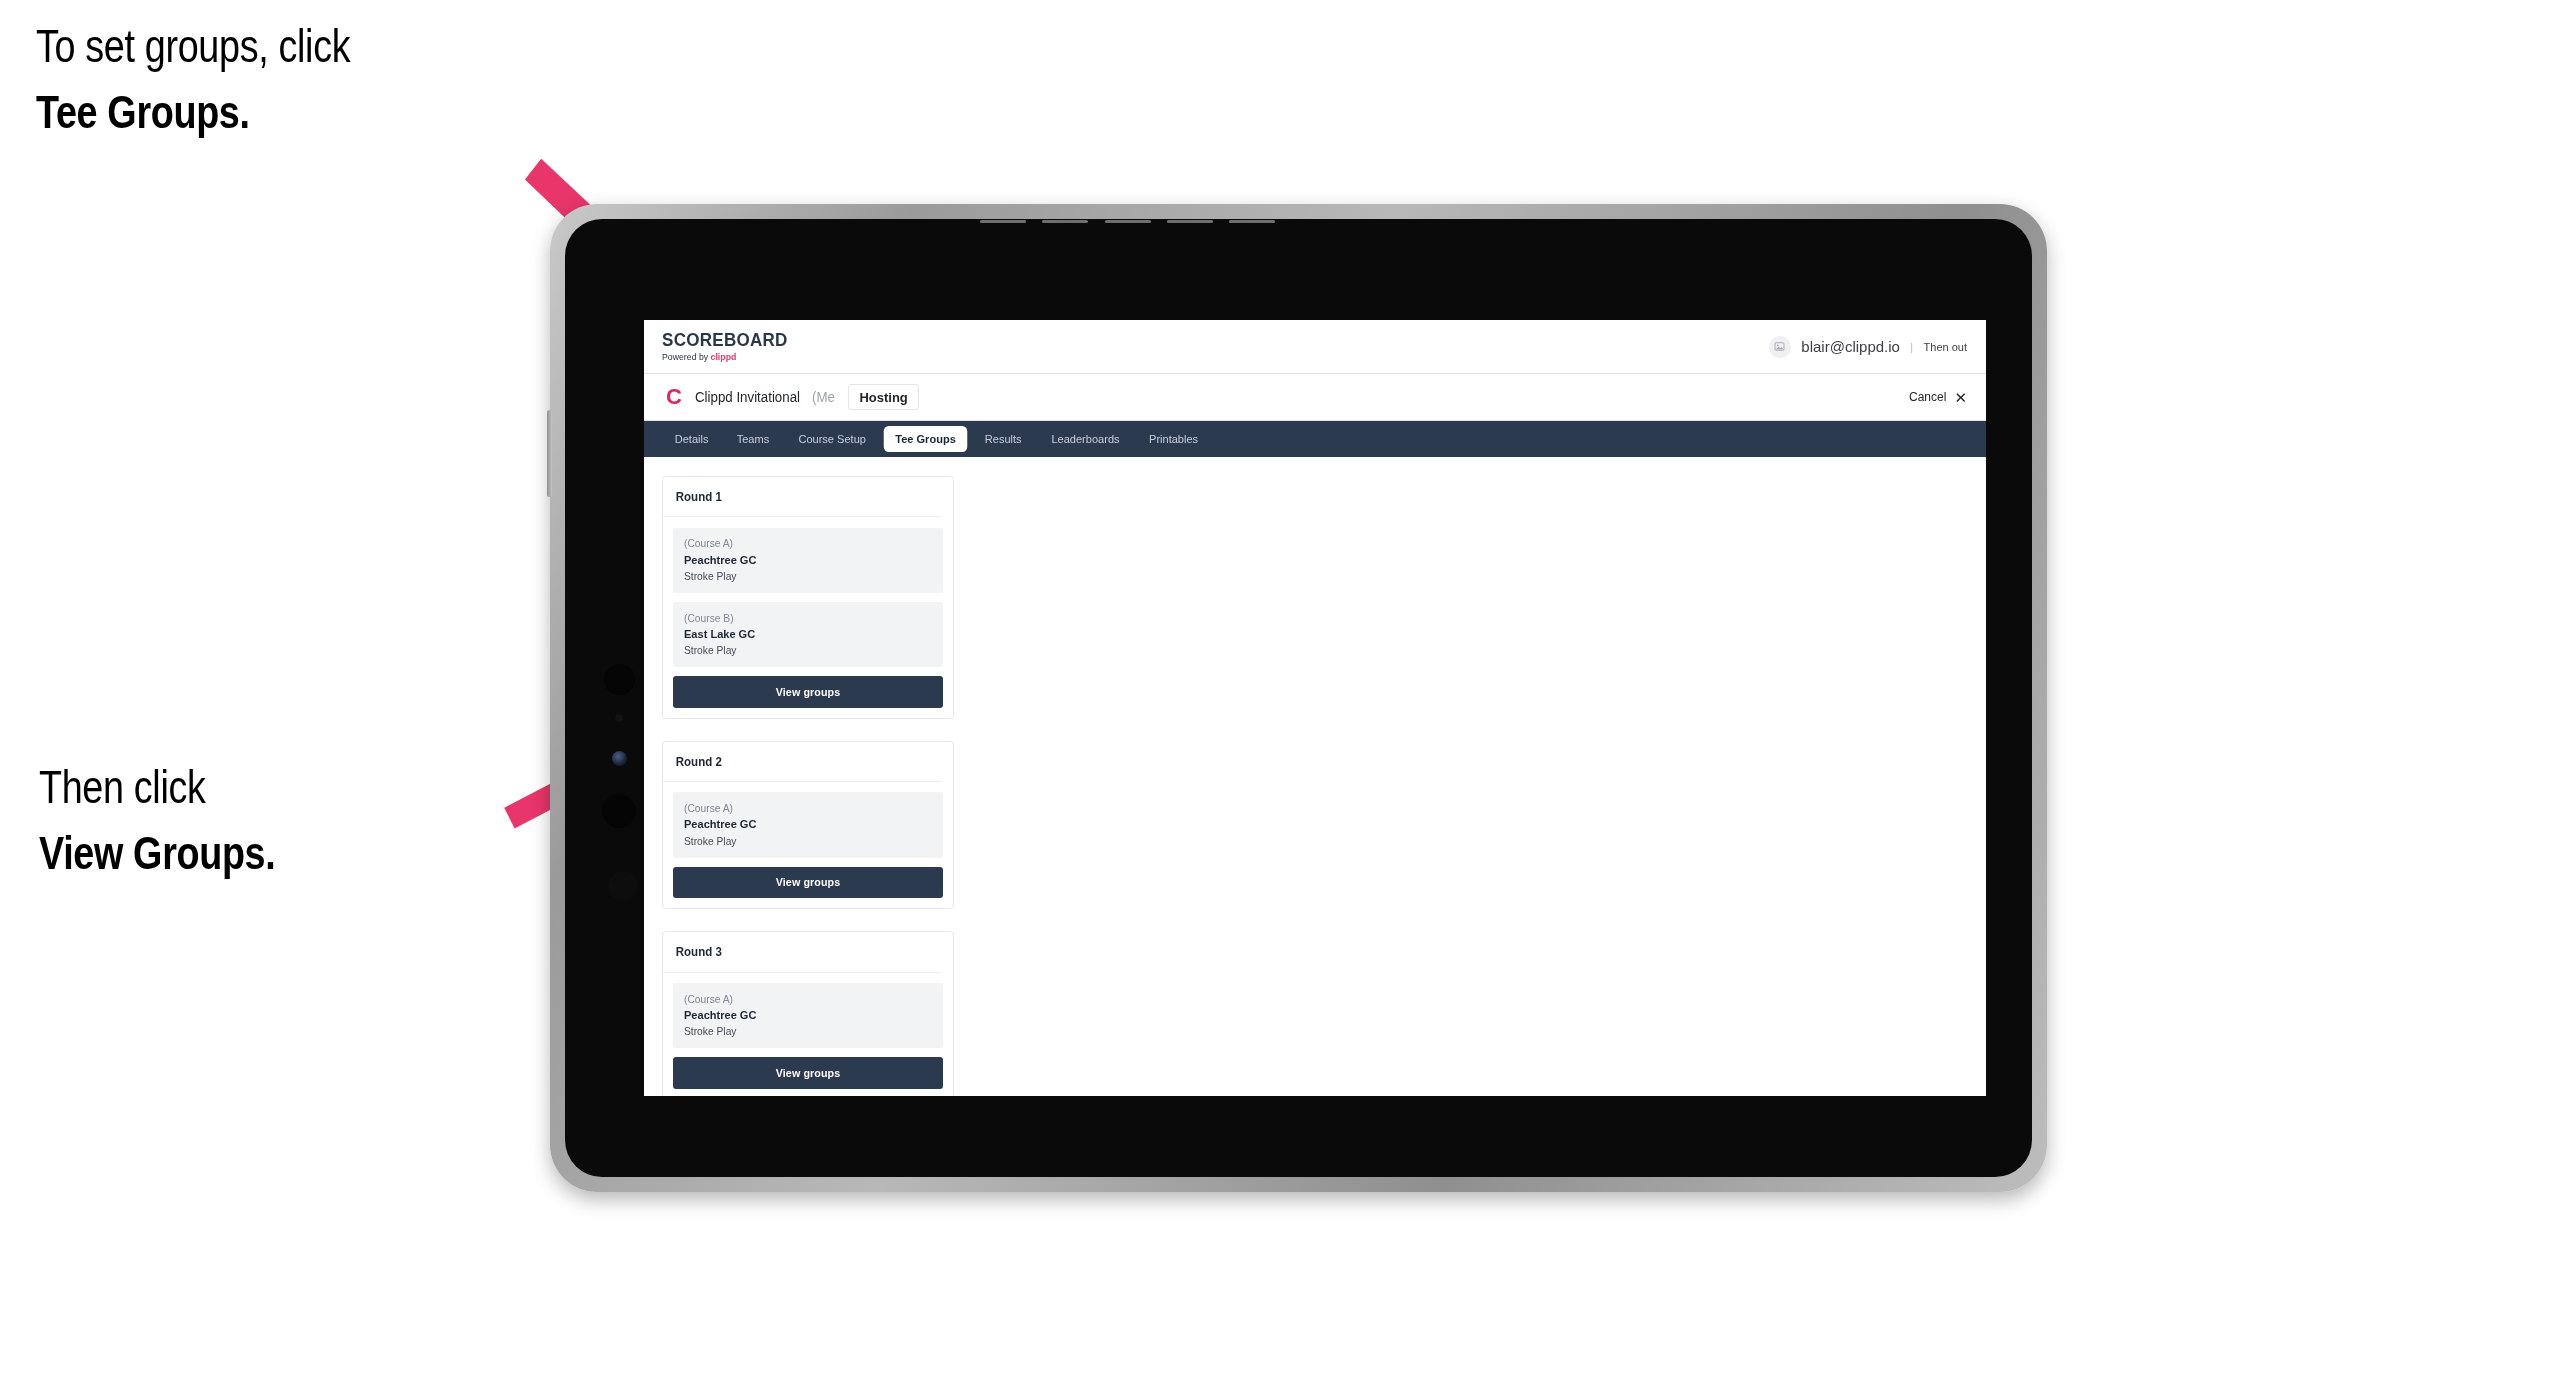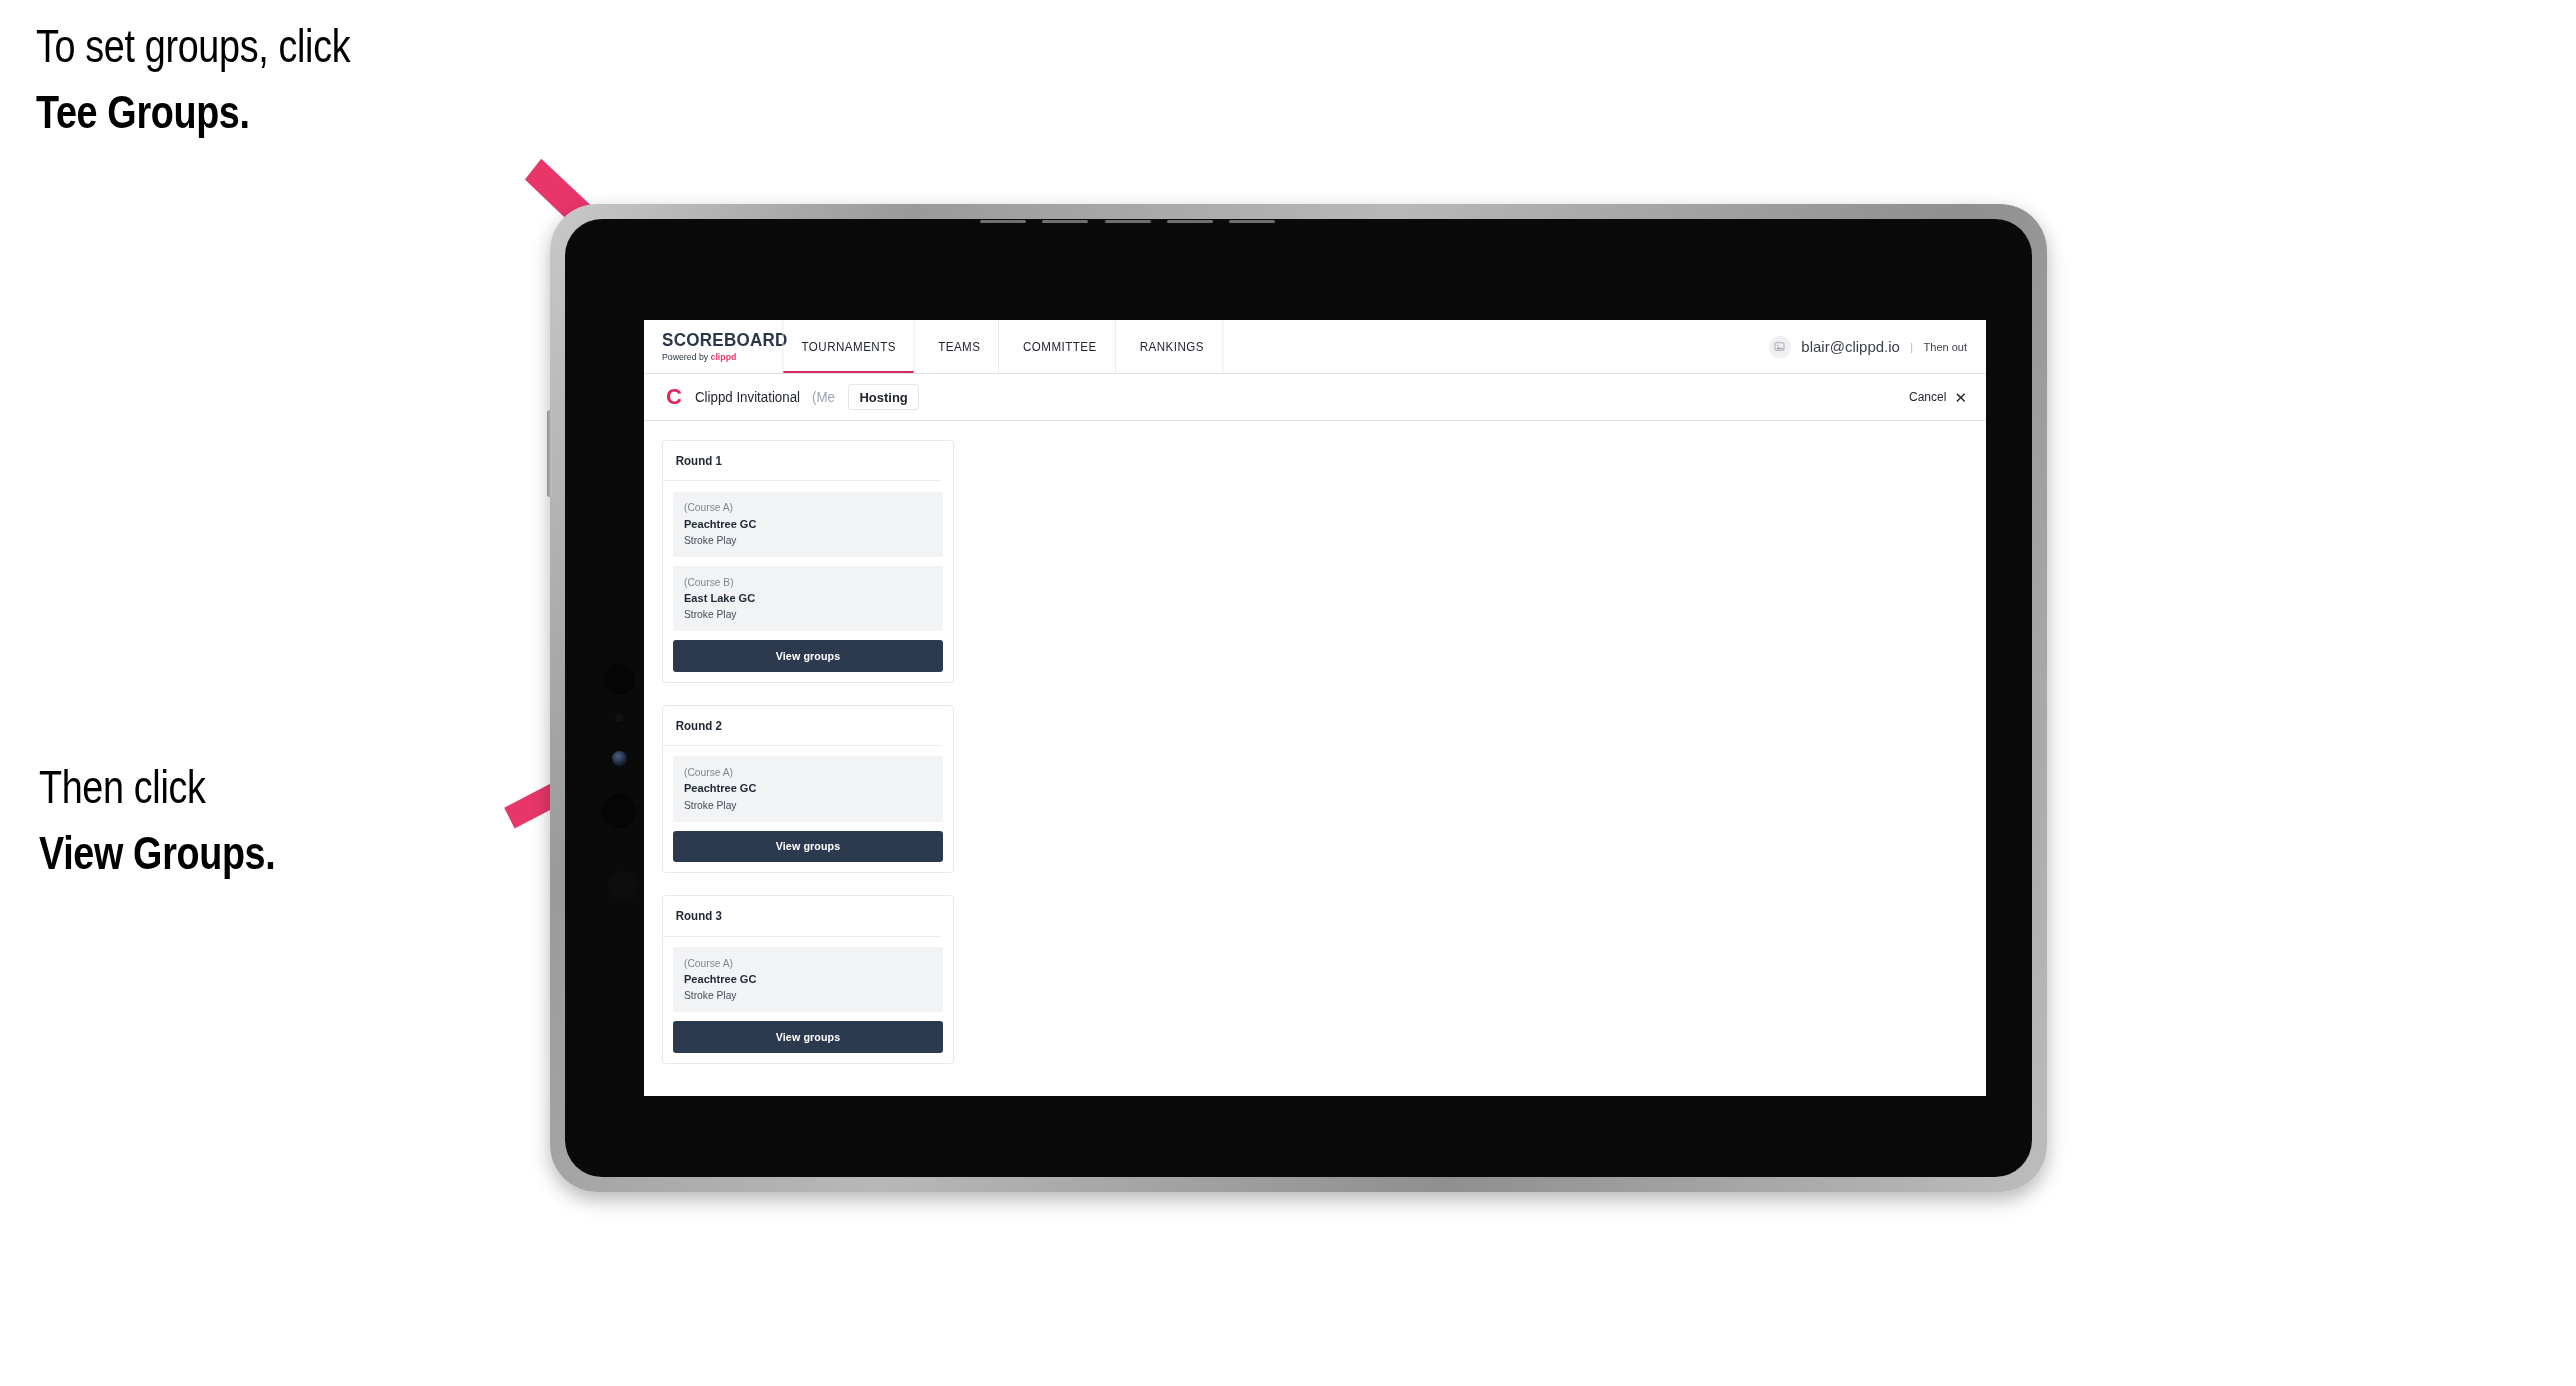--- a/index.html
+++ b/index.html
@@ -399,26 +399,20 @@
 
     <div id="app-viewport">
 
       <div id="global-header">
 
         <div id="brand-logo">
           <span id="brand-wordmark">SCOREBOARD</span>
           <span id="brand-tagline"><span>Powered by </span><b>clippd</b></span>
         </div>
 
-        <nav id="primary-nav">
-          <div class="nav-item active">TOURNAMENTS</div>
-          <div class="nav-item">TEAMS</div>
-          <div class="nav-item">COMMITTEE</div>
-          <div class="nav-item">RANKINGS</div>
-        </nav>
 
         <div id="header-account">
           <div id="account-avatar">
             <svg width="11" height="11" viewBox="0 0 16 16">
               <rect x="1.5" y="2.5" width="13" height="11" rx="1.5" fill="none" stroke="#9ea3ab" stroke-width="1.3"></rect>
               <circle cx="5.6" cy="6.2" r="1.25" fill="#9ea3ab"></circle>
               <path d="M3 12 L6.6 8.4 L9.2 10.8 L11.2 9 L13.3 11.6 L13.3 12 Z" fill="#9ea3ab"></path>
             </svg>
           </div>
           <span id="account-email">blair@clippd.io</span>
@@ -431,20 +425,29 @@
         <div id="tournament-mark">C</div>
         <span id="tournament-name">Clippd Invitational</span>
         <span id="tournament-division">(Me</span>
         <span id="hosting-badge">Hosting</span>
         <div id="cancel-action">
           <span id="cancel-label">Cancel</span>
           <span id="cancel-icon">✕</span>
         </div>
       </div>
 
+      <div id="section-tabs">
+        <div class="section-tab">Details</div>
+        <div class="section-tab">Teams</div>
+        <div class="section-tab">Course Setup</div>
+        <div class="section-tab active">Tee Groups</div>
+        <div class="section-tab">Results</div>
+        <div class="section-tab">Leaderboards</div>
+        <div class="section-tab">Printables</div>
+      </div>
 
       <div id="rounds-grid">
 
         <div class="round-card">
           <div class="round-card-header">Round 1</div>
           <div class="round-card-body">
             <div class="course-block">
               <div class="course-slot">(Course A)</div>
               <div class="course-name">Peachtree GC</div>
               <div class="course-format">Stroke Play</div>

